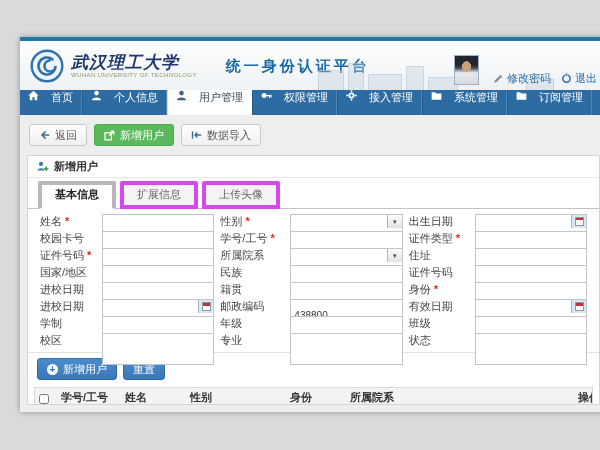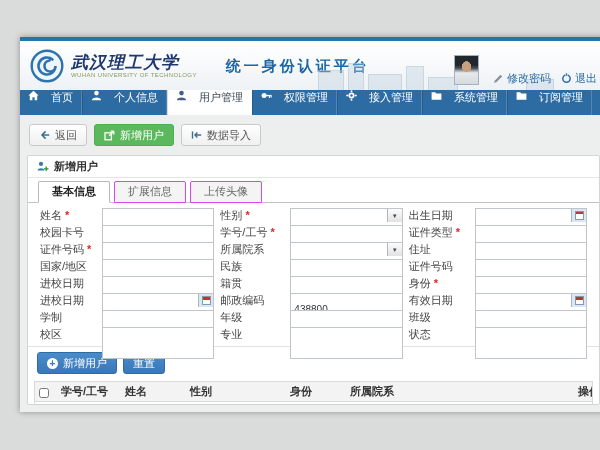--- a/index.html
+++ b/index.html
@@ -42,21 +42,21 @@
   .btn-green{background:#5cb85c;border:1px solid #4cae4c;color:#fff}
   .btn-blue{background:linear-gradient(#4a8ccb,#3a77b8);border:1px solid #2e6da4;color:#fff}
   .plus{width:11px;height:11px;border-radius:50%;background:#fff;color:#3a77b8;font-weight:bold;
         font-size:10px;line-height:11px;text-align:center;flex:none}
   
   .panel{flex:1;background:#fff;border:1px solid #d4d4d4;border-radius:2px;margin-bottom:7px;
          display:flex;flex-direction:column;overflow:hidden;min-height:0}
   .sec-title{display:flex;align-items:center;gap:5px;padding:3px 9px;border-bottom:1px solid #e6e6e6;
              font-size:11px;font-weight:bold;color:#333;flex:none}
   .tabs{display:flex;gap:4px;padding:3px 10px 0;border-bottom:1px solid #c3c3c3;flex:none}
-  .tab{padding:2px 13px 3px;font-size:11px;color:#666;background:#f4f4f4;border:1px solid #d946ef;
+  .tab{padding:2px 13px 3px;font-size:11px;color:#666;background:#f4f4f4;border:4px solid #d946ef;
        border-radius:2px 2px 0 0;margin-bottom:-1px;cursor:pointer}
   .tab.active{background:#fff;border-color:#b8b8b8;border-bottom:1px solid #fff;color:#222;font-weight:bold}
   
   .form{padding:5px 12px 4px;display:grid;grid-template-columns:56px 1fr 64px 1fr 60px 1fr;
         column-gap:6px;row-gap:2px;align-items:center;font-size:11px;color:#444;
         border-bottom:1px solid #e2e2e2;flex:none}
   .f-label{white-space:nowrap}
   .req{color:#e02525;font-weight:bold}
   .f-ctrl{position:relative;height:15px}
   .f-input{width:100%;height:32px;border:1px solid #bfc5c9;background:#fff;font-size:10px;

